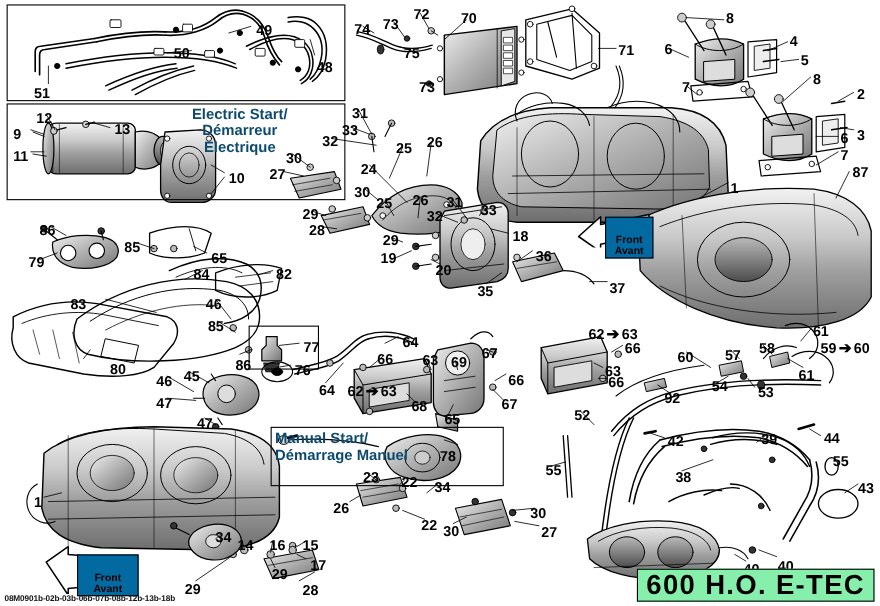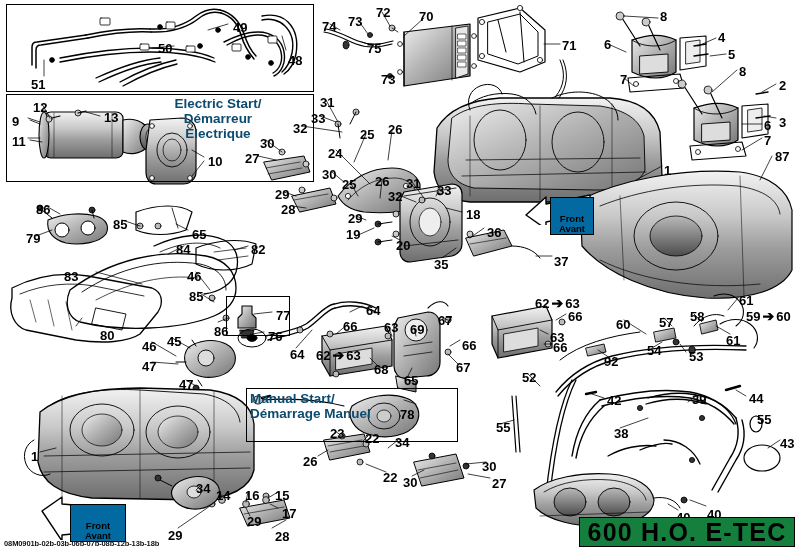--- a/index.html
+++ b/index.html
@@ -15,21 +15,21 @@
   
   .caption{position:absolute;font-weight:bold;color:#0c4a6e;line-height:1.12;white-space:pre;}
   .cap-big{font-size:13.5px;}
 
   
   .frontavant{position:absolute;}
   .fa-txt{position:absolute;font-weight:bold;font-size:9.5px;line-height:1.02;
           border:1.2px solid #000;padding:16px 3px 1px 3px;background:#0369a1;text-align:center;}
 
   
-  #title{position:absolute;border:1.6px solid #000;background:#15803d;
+  #title{position:absolute;border:1.6px solid #000;background:#86efac;
          display:flex;align-items:center;justify-content:center;}
   #title span{font-weight:bold;font-size:25px;letter-spacing:1.2px;font-family:"Liberation Sans",sans-serif;}
 
   #footer{position:absolute;font-size:7.5px;font-weight:bold;color:#111;letter-spacing:-0.1px;}
 </style>
 </head>
 <body>
 
 <div id="sheet">
 

